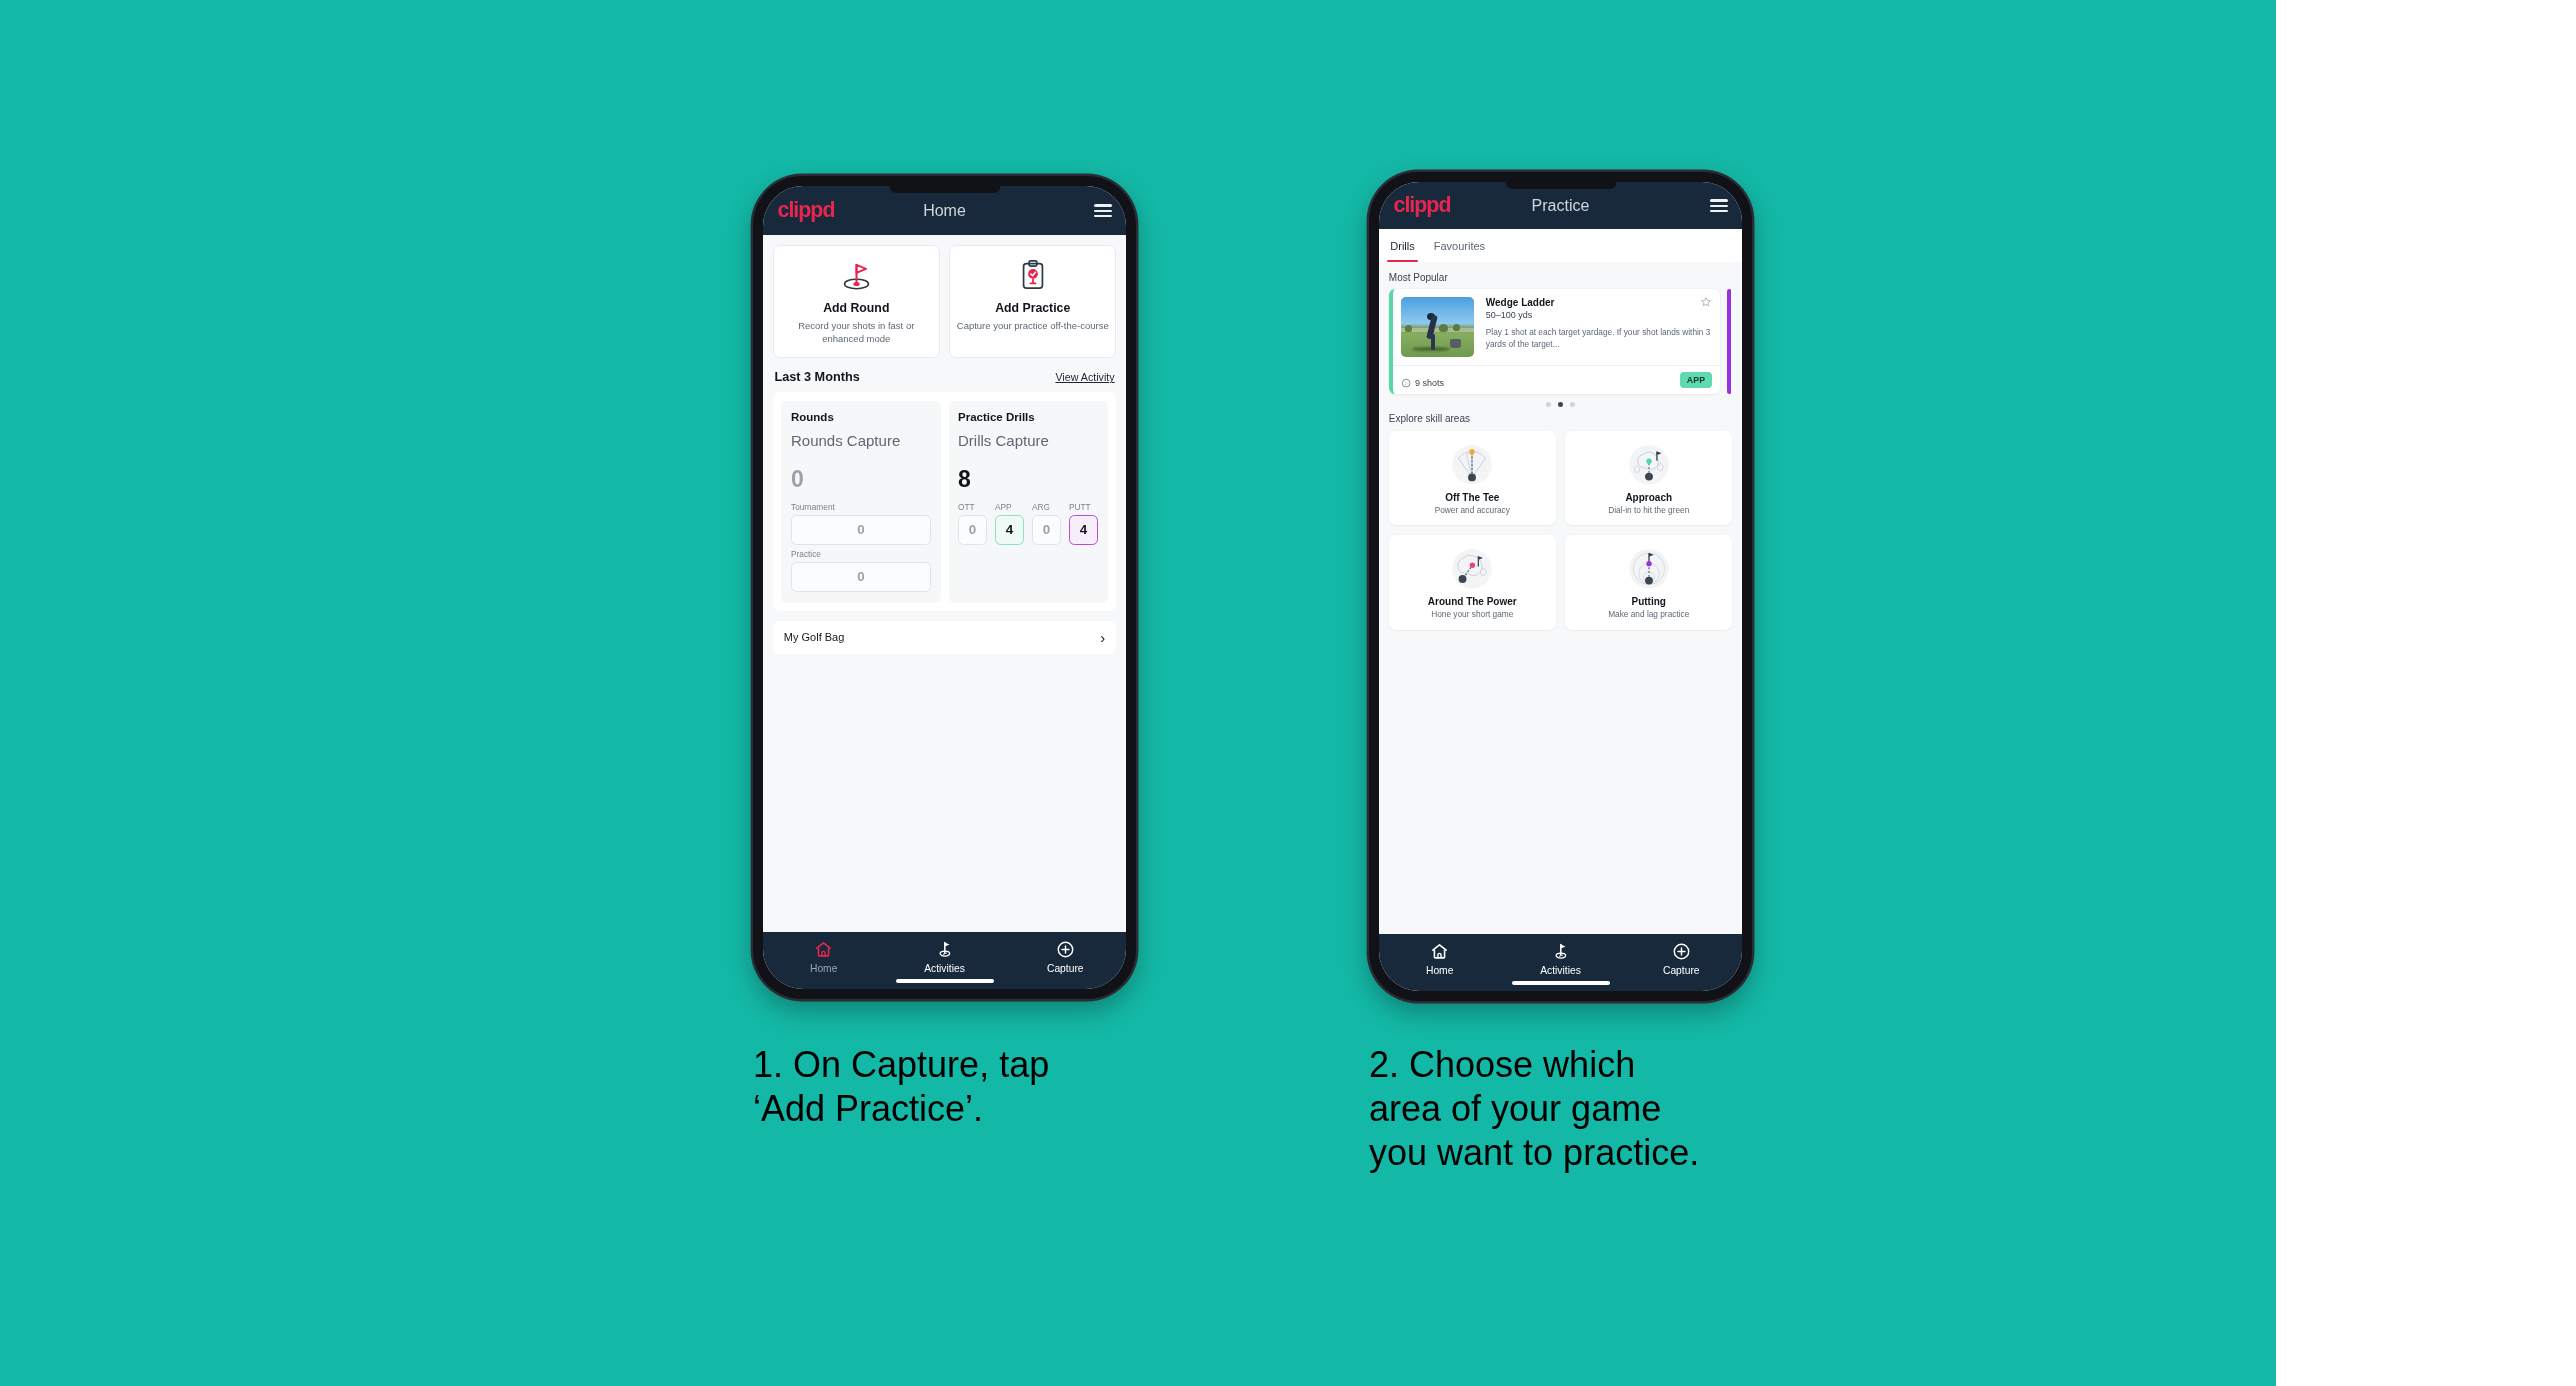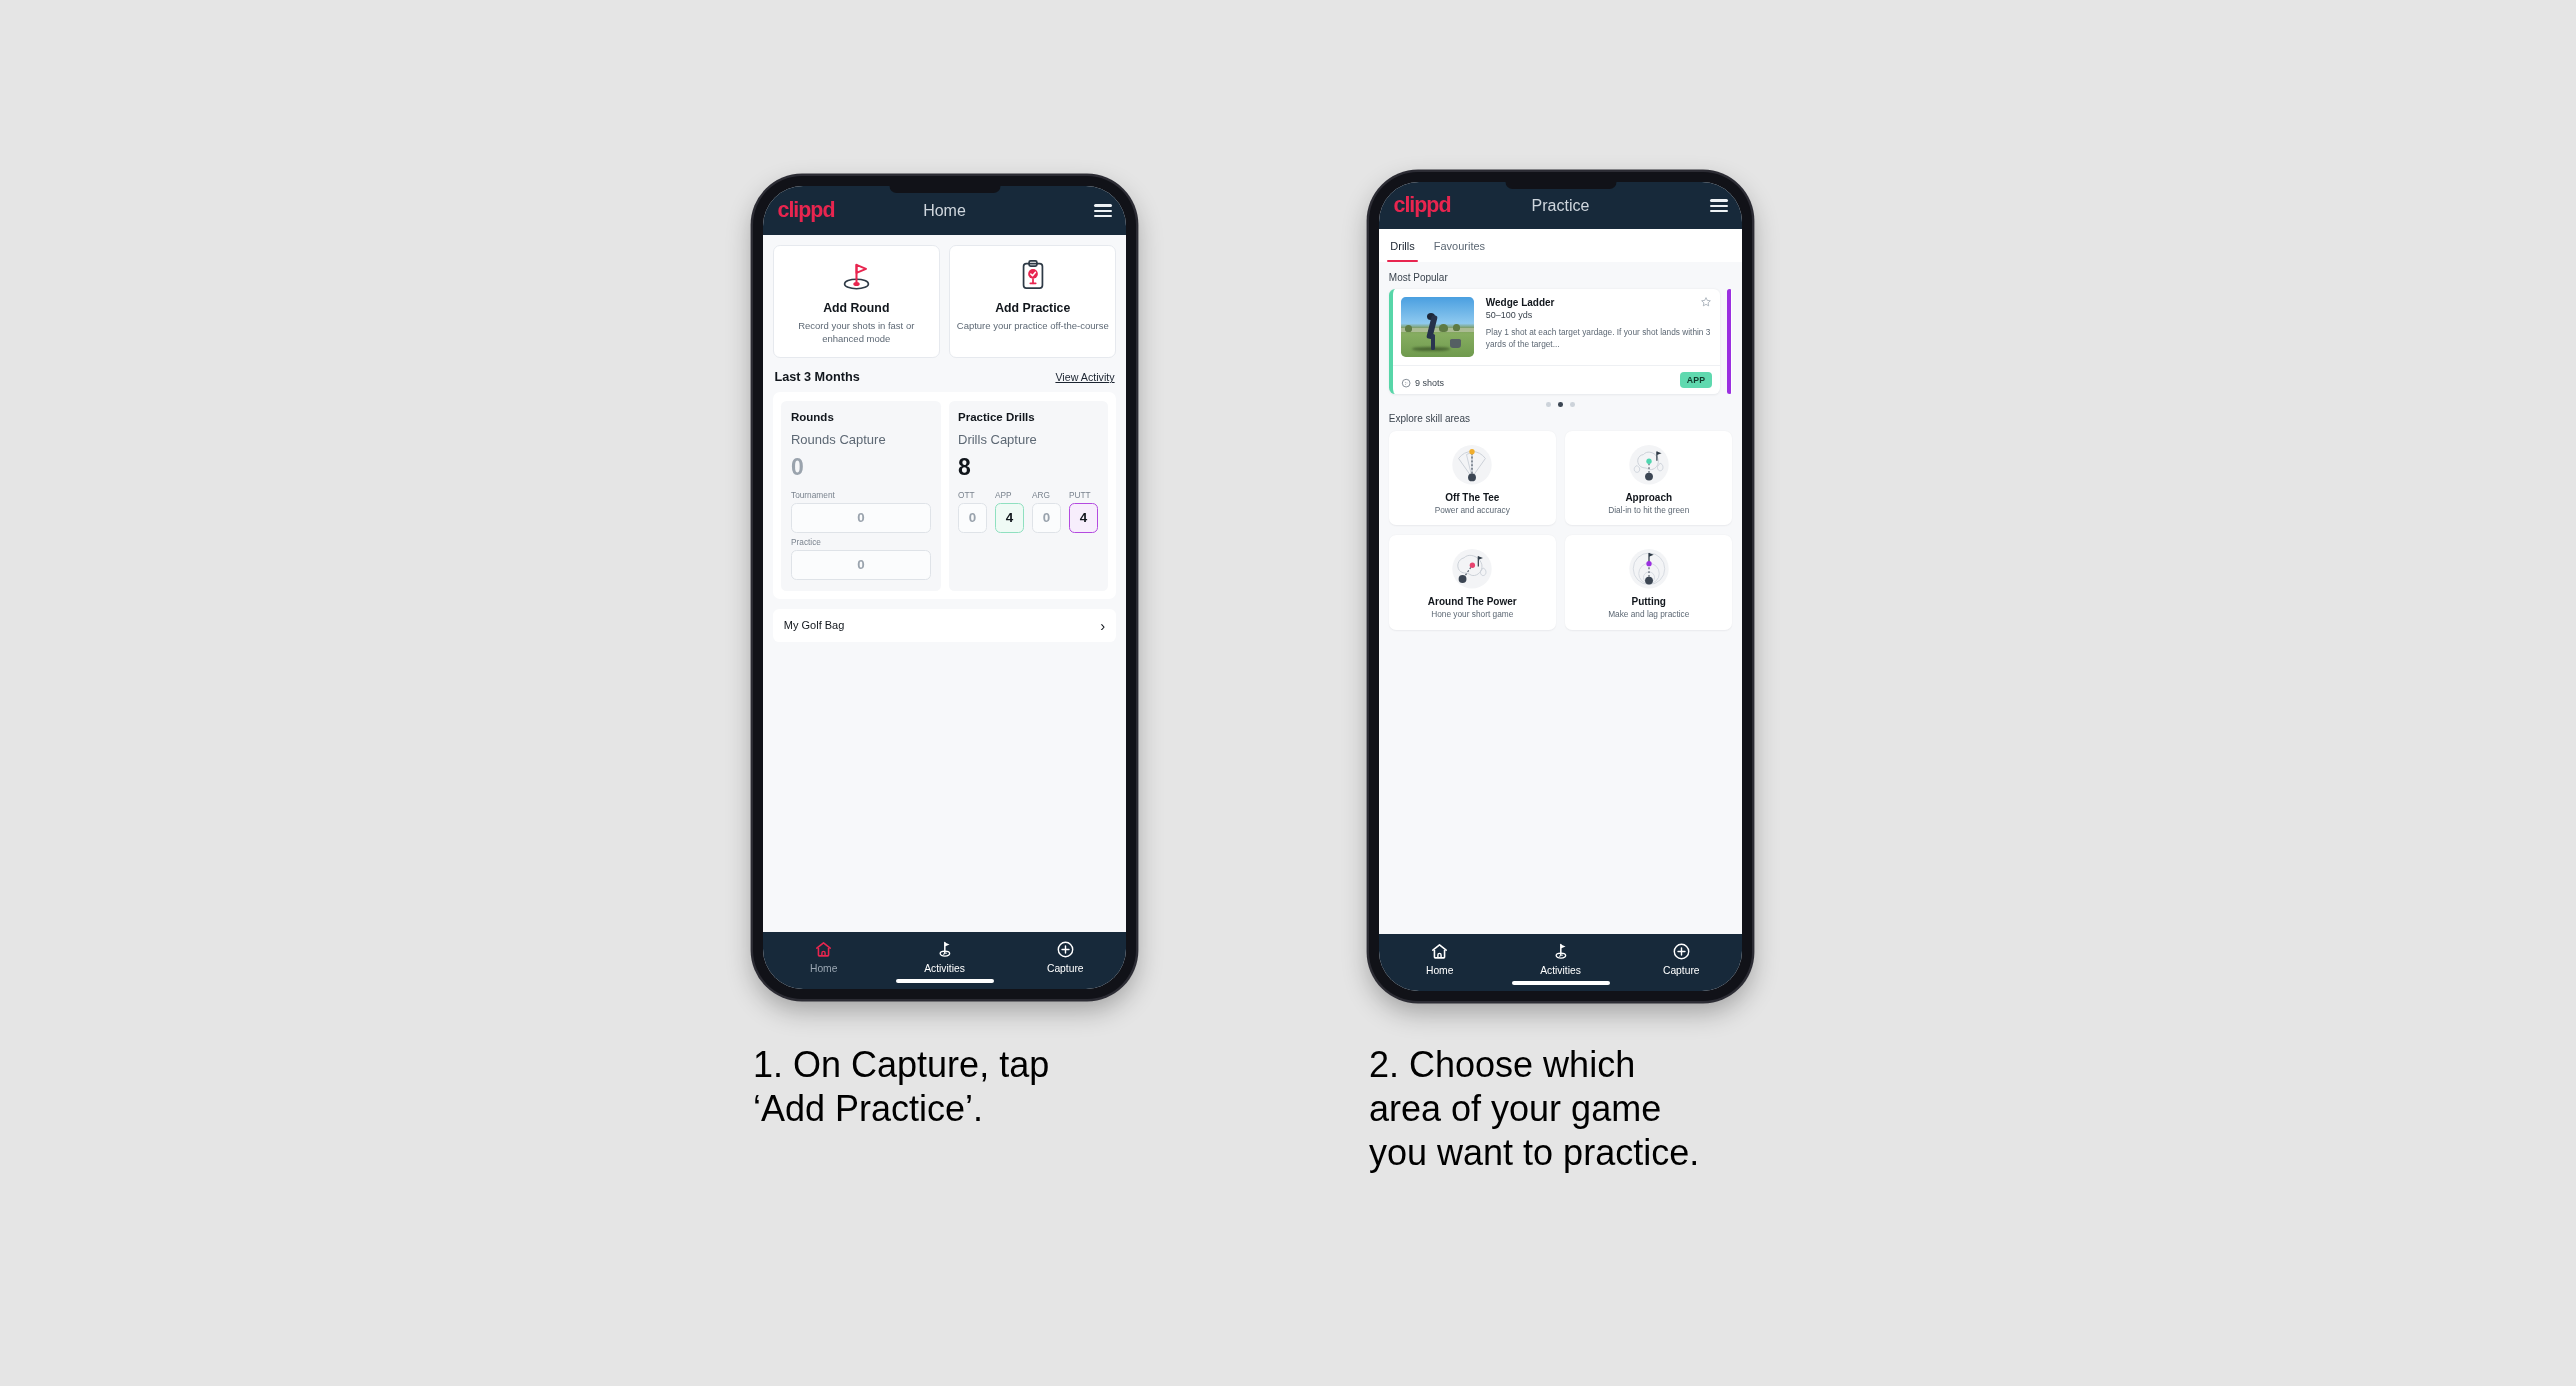--- a/index.html
+++ b/index.html
@@ -2,21 +2,21 @@
 <html style="font-size:12.7px"><head>
 <meta charset="utf-8">
 <style>
   * { box-sizing: border-box; margin: 0; padding: 0; }
   html, body {
     width: 2576px; height: 1386px;
     background: #ffffff;
     font-family: "Liberation Sans", sans-serif;
     overflow: hidden;
   }
-  .stage { position: relative; width: 2576px; height: 1386px; background:#e5e5e5; }
+  .stage { position: relative; width: 2276px; height: 1386px; background:#14b8a6; }
 
   
   .phone {
     position: absolute;
     background: #111218;
     border-radius: 49px;
     padding: 10.3px;
     box-shadow: 0 0 0 2.4px #2c2c34, 0 11px 27px rgba(0,0,0,.30);
   }
   .phone-inner {
@@ -86,21 +86,21 @@
   .quick-sub { font-size: 9.5px; color: #5d6874; line-height: 1.35; }
 
   .section-head { display: flex; align-items: baseline; margin: 12.7px 1.6px 8px; }
   .section-title { font-size: 12.7px; font-weight: 700; color: #11161c; }
   .section-link { margin-left: auto; font-size: 10.7px; color: #1b2430; text-decoration: underline; }
 
   .stats-card { background: #ffffff; border-radius: 7.1px; padding: 8.7px; display: flex; gap: 0; }
   .stats-col { flex: 1; background: #f6f7f9; border-radius: 5.5px; padding: 9.5px 9.5px 11px; }
   .stats-col + .stats-col { margin-left: 8px; }
   .stats-col-title { font-size: 11.5px; font-weight: 700; color: #11161c; margin-bottom: 9.5px; }
-  .capture-label { font-size: 13px; color: #5d6874; margin-bottom: 8px; }
+  .capture-label { font-size: 15px; color: #5d6874; margin-bottom: 18px; }
   .capture-value { font-size: 23px; font-weight: 700; line-height: 1.05; margin-bottom: 11px; }
   .capture-value.zero { color: #9aa3ad; }
   .capture-value.filled { color: #11161c; }
 
   .metric-grid { display: grid; grid-template-columns: 1fr 1fr 1fr 1fr; gap: 4.7px 8px; }
   .metric-grid.single { grid-template-columns: 1fr; }
   .metric-label { font-size: 8.3px; color: #7a838e; margin-bottom: 2.4px; }
   .metric-box {
     border: 0.8px solid #dfe3e8; border-radius: 5.5px; background: #fbfcfd;
     height: 30px; display: flex; align-items: center; justify-content: center;

